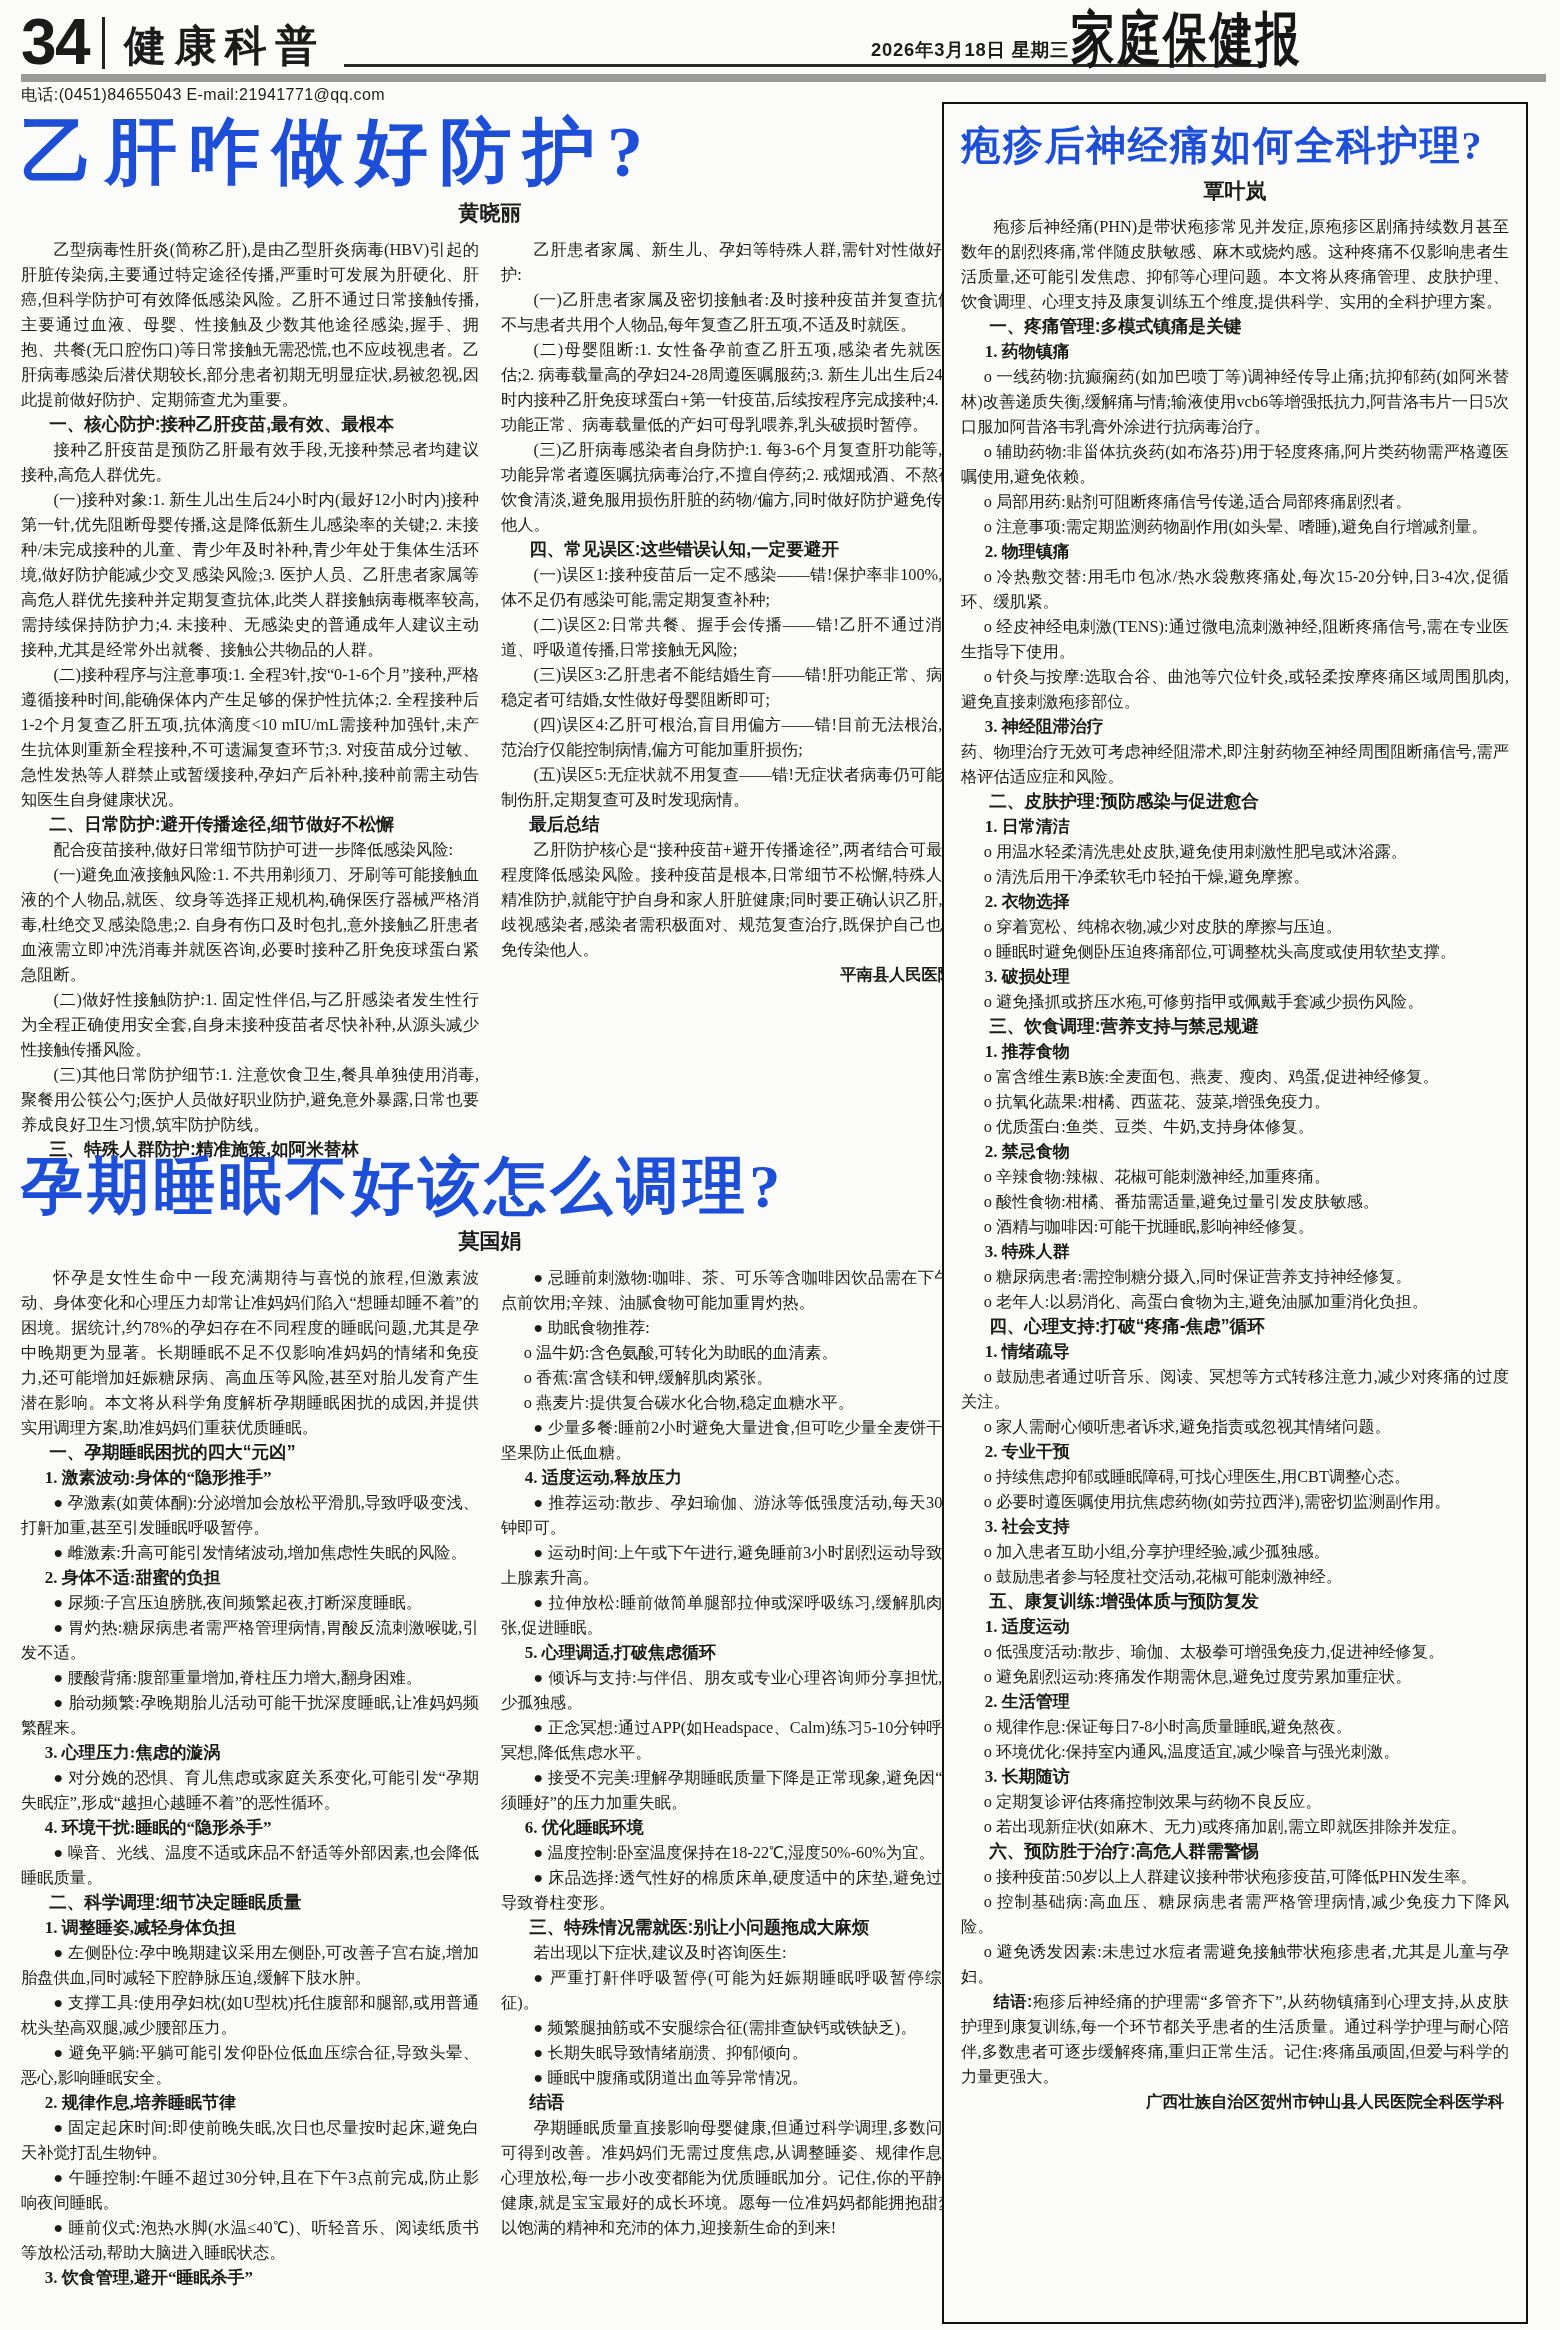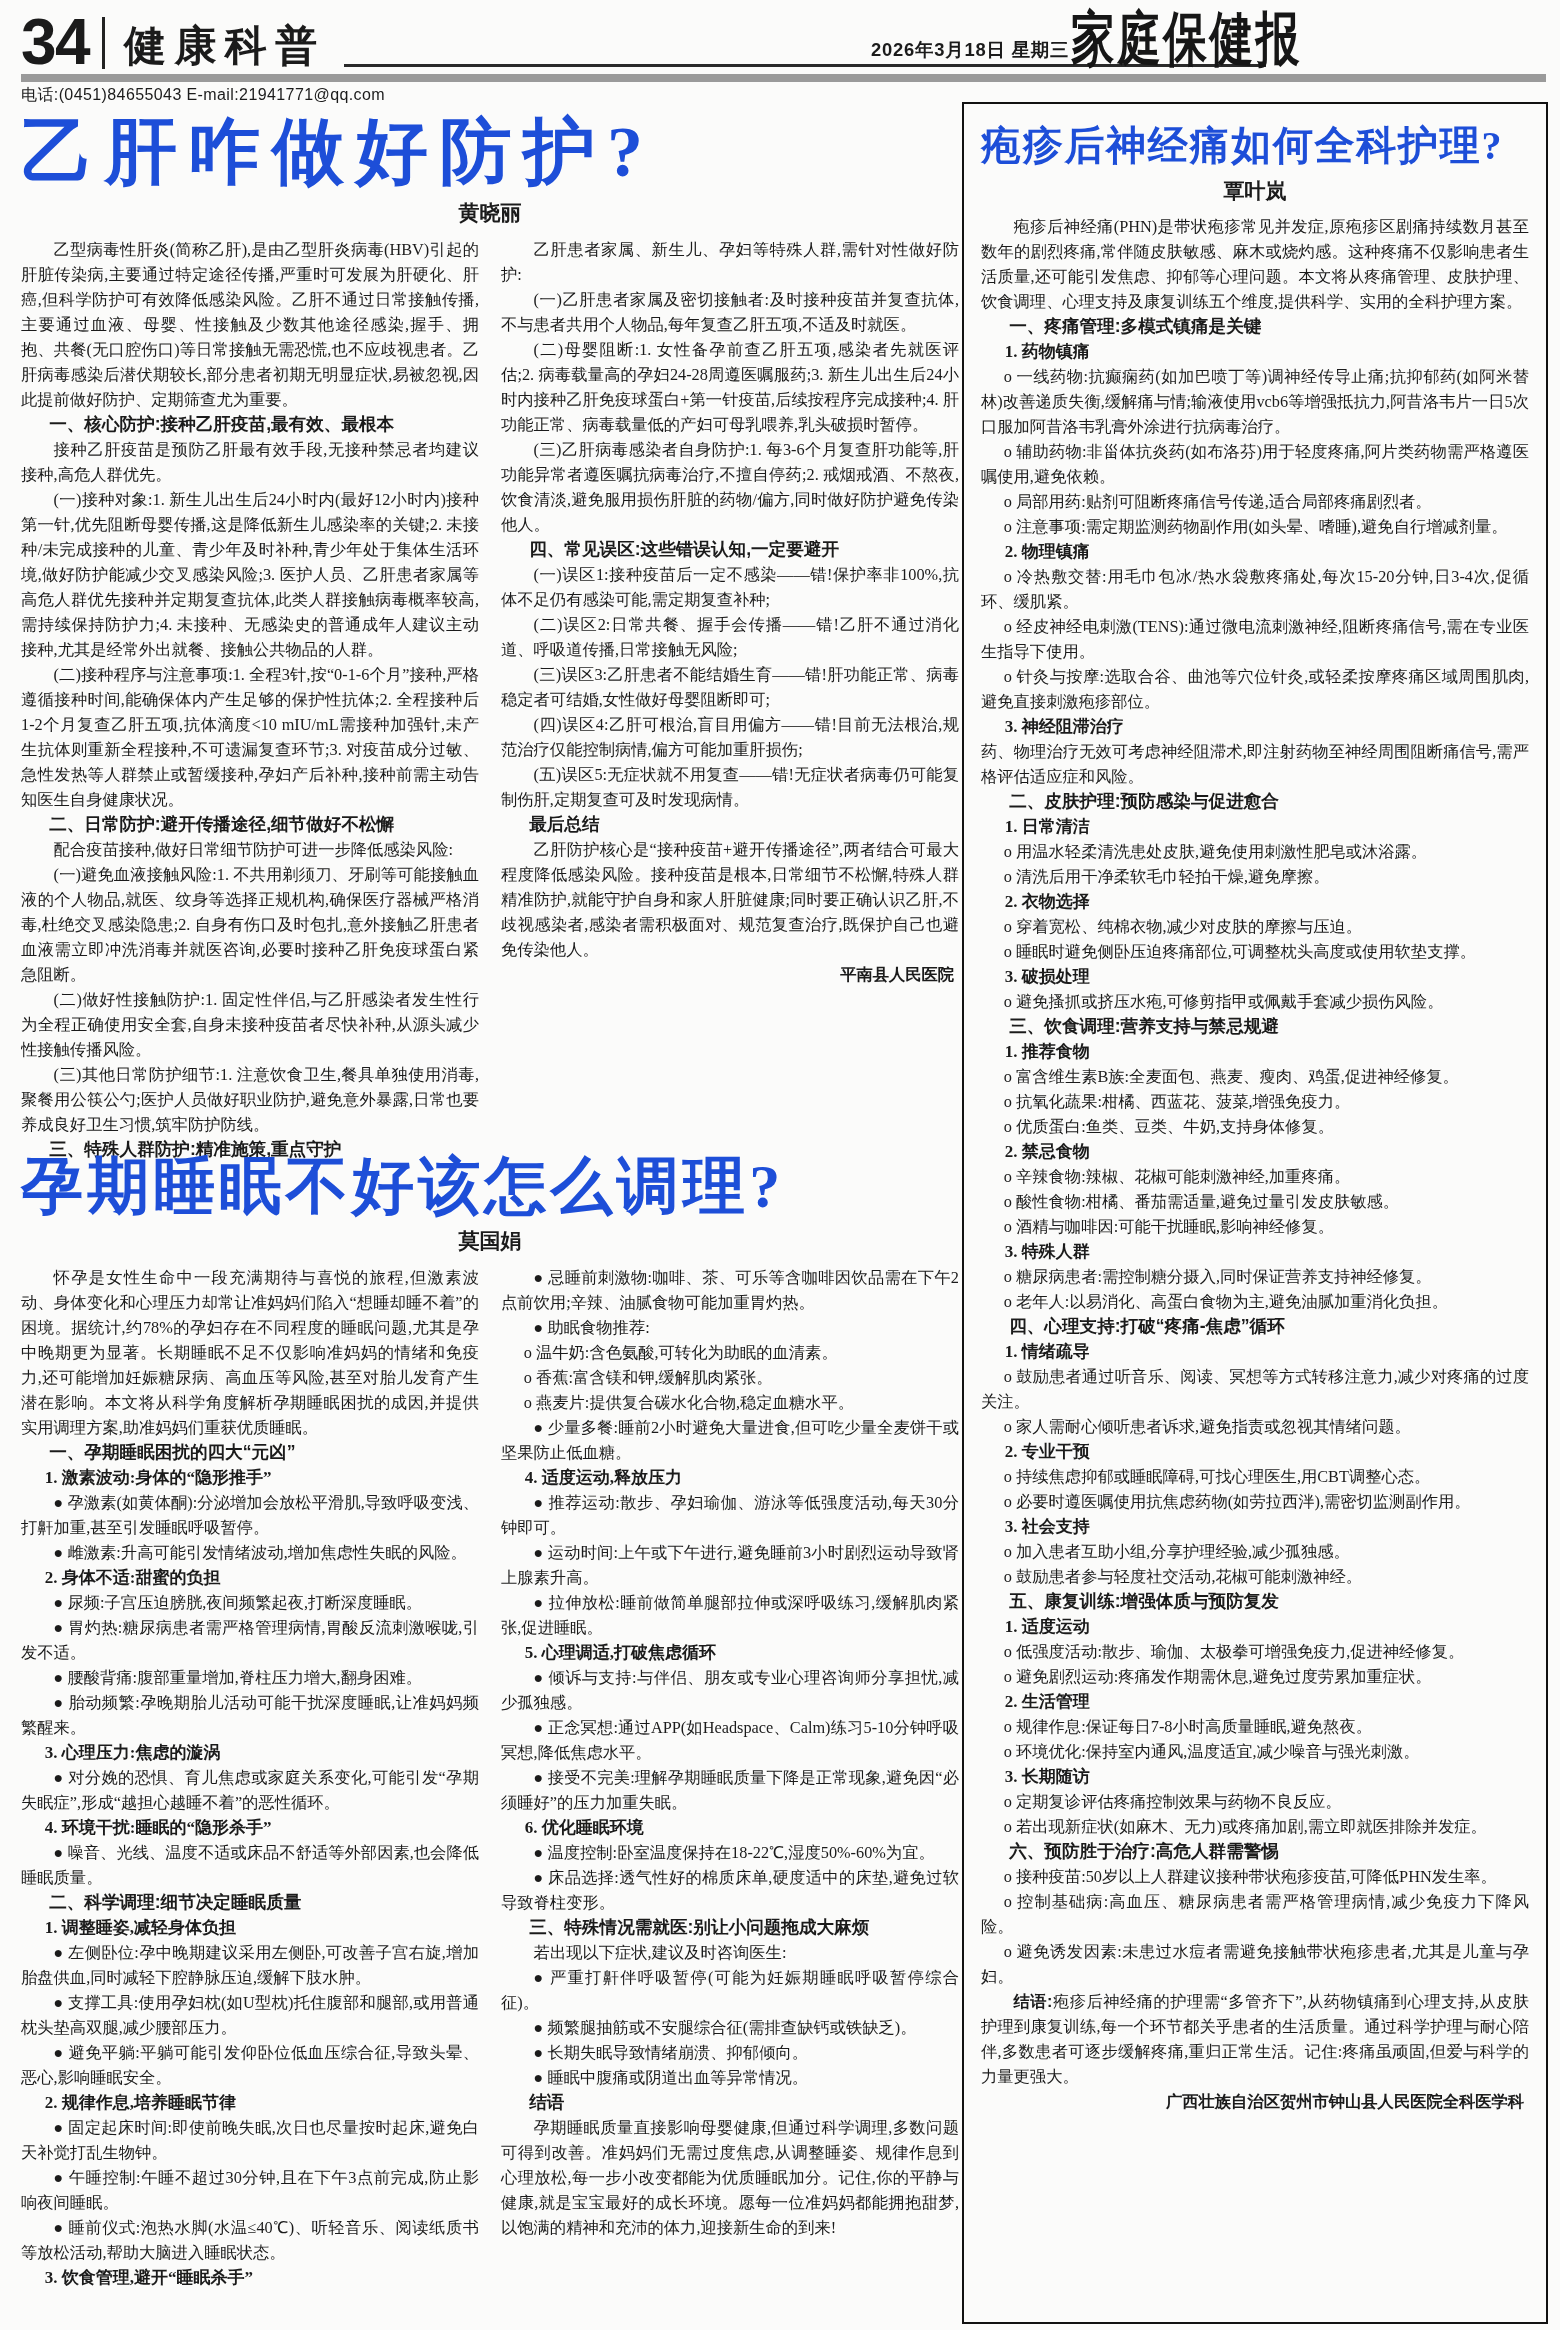--- a/index.html
+++ b/index.html
@@ -45,21 +45,21 @@
   .a1 .author{margin:6.7px 0 10px 0;}
   .a1b{height:927px;}
 
   
   .a2{left:21px;top:1150px;width:938px;}
   .a2 .atitle{font-size:62px;line-height:72px;letter-spacing:4.2px;}
   .a2 .author{margin:5px 0 10px 0;}
   .a2b{height:1037px;}
 
   
-  .a3{left:962px;top:102px;width:586px;height:2222px;border:2.1px solid #111;
+  .a3{left:942px;top:102px;width:586px;height:2222px;border:2.1px solid #111;
       box-sizing:border-box;padding:13.4px 17px 8.4px 17px;background:#fbfbfa;}
   .a3 .atitle{font-size:40px;line-height:50px;letter-spacing:1.7px;margin-top:3.4px;}
   .a3 .author{margin:6.7px 0 8.4px 0;}
 </style>
 </head>
 <body>
 
 <div class="page">
 
   <div class="page-num">34</div>
@@ -78,21 +78,21 @@
         <div class="blk blk-p">乙型病毒性肝炎(简称乙肝),是由乙型肝炎病毒(HBV)引起的肝脏传染病,主要通过特定途径传播,严重时可发展为肝硬化、肝癌,但科学防护可有效降低感染风险。乙肝不通过日常接触传播,主要通过血液、母婴、性接触及少数其他途径感染,握手、拥抱、共餐(无口腔伤口)等日常接触无需恐慌,也不应歧视患者。乙肝病毒感染后潜伏期较长,部分患者初期无明显症状,易被忽视,因此提前做好防护、定期筛查尤为重要。</div>
         <div class="blk blk-h">一、核心防护:接种乙肝疫苗,最有效、最根本</div>
         <div class="blk blk-p">接种乙肝疫苗是预防乙肝最有效手段,无接种禁忌者均建议接种,高危人群优先。</div>
         <div class="blk blk-p">(一)接种对象:1. 新生儿出生后24小时内(最好12小时内)接种第一针,优先阻断母婴传播,这是降低新生儿感染率的关键;2. 未接种/未完成接种的儿童、青少年及时补种,青少年处于集体生活环境,做好防护能减少交叉感染风险;3. 医护人员、乙肝患者家属等高危人群优先接种并定期复查抗体,此类人群接触病毒概率较高,需持续保持防护力;4. 未接种、无感染史的普通成年人建议主动接种,尤其是经常外出就餐、接触公共物品的人群。</div>
         <div class="blk blk-p">(二)接种程序与注意事项:1. 全程3针,按“0-1-6个月”接种,严格遵循接种时间,能确保体内产生足够的保护性抗体;2. 全程接种后1-2个月复查乙肝五项,抗体滴度&lt;10 mIU/mL需接种加强针,未产生抗体则重新全程接种,不可遗漏复查环节;3. 对疫苗成分过敏、急性发热等人群禁止或暂缓接种,孕妇产后补种,接种前需主动告知医生自身健康状况。</div>
         <div class="blk blk-h">二、日常防护:避开传播途径,细节做好不松懈</div>
         <div class="blk blk-p">配合疫苗接种,做好日常细节防护可进一步降低感染风险:</div>
         <div class="blk blk-p">(一)避免血液接触风险:1. 不共用剃须刀、牙刷等可能接触血液的个人物品,就医、纹身等选择正规机构,确保医疗器械严格消毒,杜绝交叉感染隐患;2. 自身有伤口及时包扎,意外接触乙肝患者血液需立即冲洗消毒并就医咨询,必要时接种乙肝免疫球蛋白紧急阻断。</div>
         <div class="blk blk-p">(二)做好性接触防护:1. 固定性伴侣,与乙肝感染者发生性行为全程正确使用安全套,自身未接种疫苗者尽快补种,从源头减少性接触传播风险。</div>
         <div class="blk blk-p">(三)其他日常防护细节:1. 注意饮食卫生,餐具单独使用消毒,聚餐用公筷公勺;医护人员做好职业防护,避免意外暴露,日常也要养成良好卫生习惯,筑牢防护防线。</div>
-        <div class="blk blk-h">三、特殊人群防护:精准施策,重点守护</div>
+        <div class="blk blk-h">三、特殊人群防护:精准施策,如阿米替林</div>
         <div class="blk blk-p">乙肝患者家属、新生儿、孕妇等特殊人群,需针对性做好防护:</div>
         <div class="blk blk-p">(一)乙肝患者家属及密切接触者:及时接种疫苗并复查抗体,不与患者共用个人物品,每年复查乙肝五项,不适及时就医。</div>
         <div class="blk blk-p">(二)母婴阻断:1. 女性备孕前查乙肝五项,感染者先就医评估;2. 病毒载量高的孕妇24-28周遵医嘱服药;3. 新生儿出生后24小时内接种乙肝免疫球蛋白+第一针疫苗,后续按程序完成接种;4. 肝功能正常、病毒载量低的产妇可母乳喂养,乳头破损时暂停。</div>
         <div class="blk blk-p">(三)乙肝病毒感染者自身防护:1. 每3-6个月复查肝功能等,肝功能异常者遵医嘱抗病毒治疗,不擅自停药;2. 戒烟戒酒、不熬夜,饮食清淡,避免服用损伤肝脏的药物/偏方,同时做好防护避免传染他人。</div>
         <div class="blk blk-h">四、常见误区:这些错误认知,一定要避开</div>
         <div class="blk blk-p">(一)误区1:接种疫苗后一定不感染——错!保护率非100%,抗体不足仍有感染可能,需定期复查补种;</div>
         <div class="blk blk-p">(二)误区2:日常共餐、握手会传播——错!乙肝不通过消化道、呼吸道传播,日常接触无风险;</div>
         <div class="blk blk-p">(三)误区3:乙肝患者不能结婚生育——错!肝功能正常、病毒稳定者可结婚,女性做好母婴阻断即可;</div>
         <div class="blk blk-p">(四)误区4:乙肝可根治,盲目用偏方——错!目前无法根治,规范治疗仅能控制病情,偏方可能加重肝损伤;</div>
         <div class="blk blk-p">(五)误区5:无症状就不用复查——错!无症状者病毒仍可能复制伤肝,定期复查可及时发现病情。</div>

